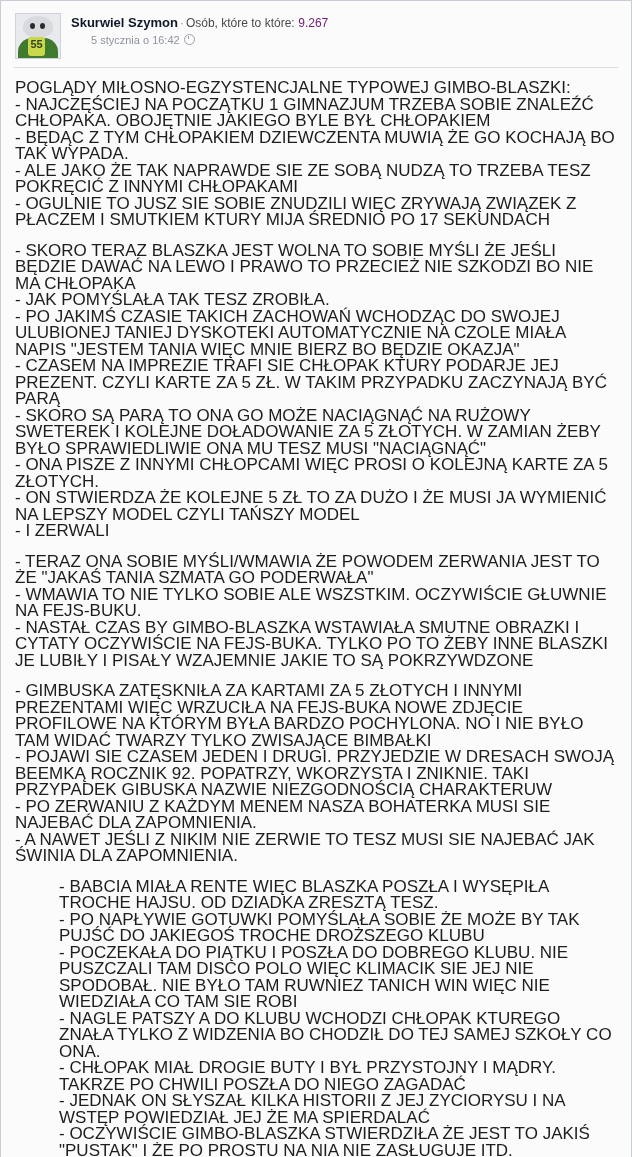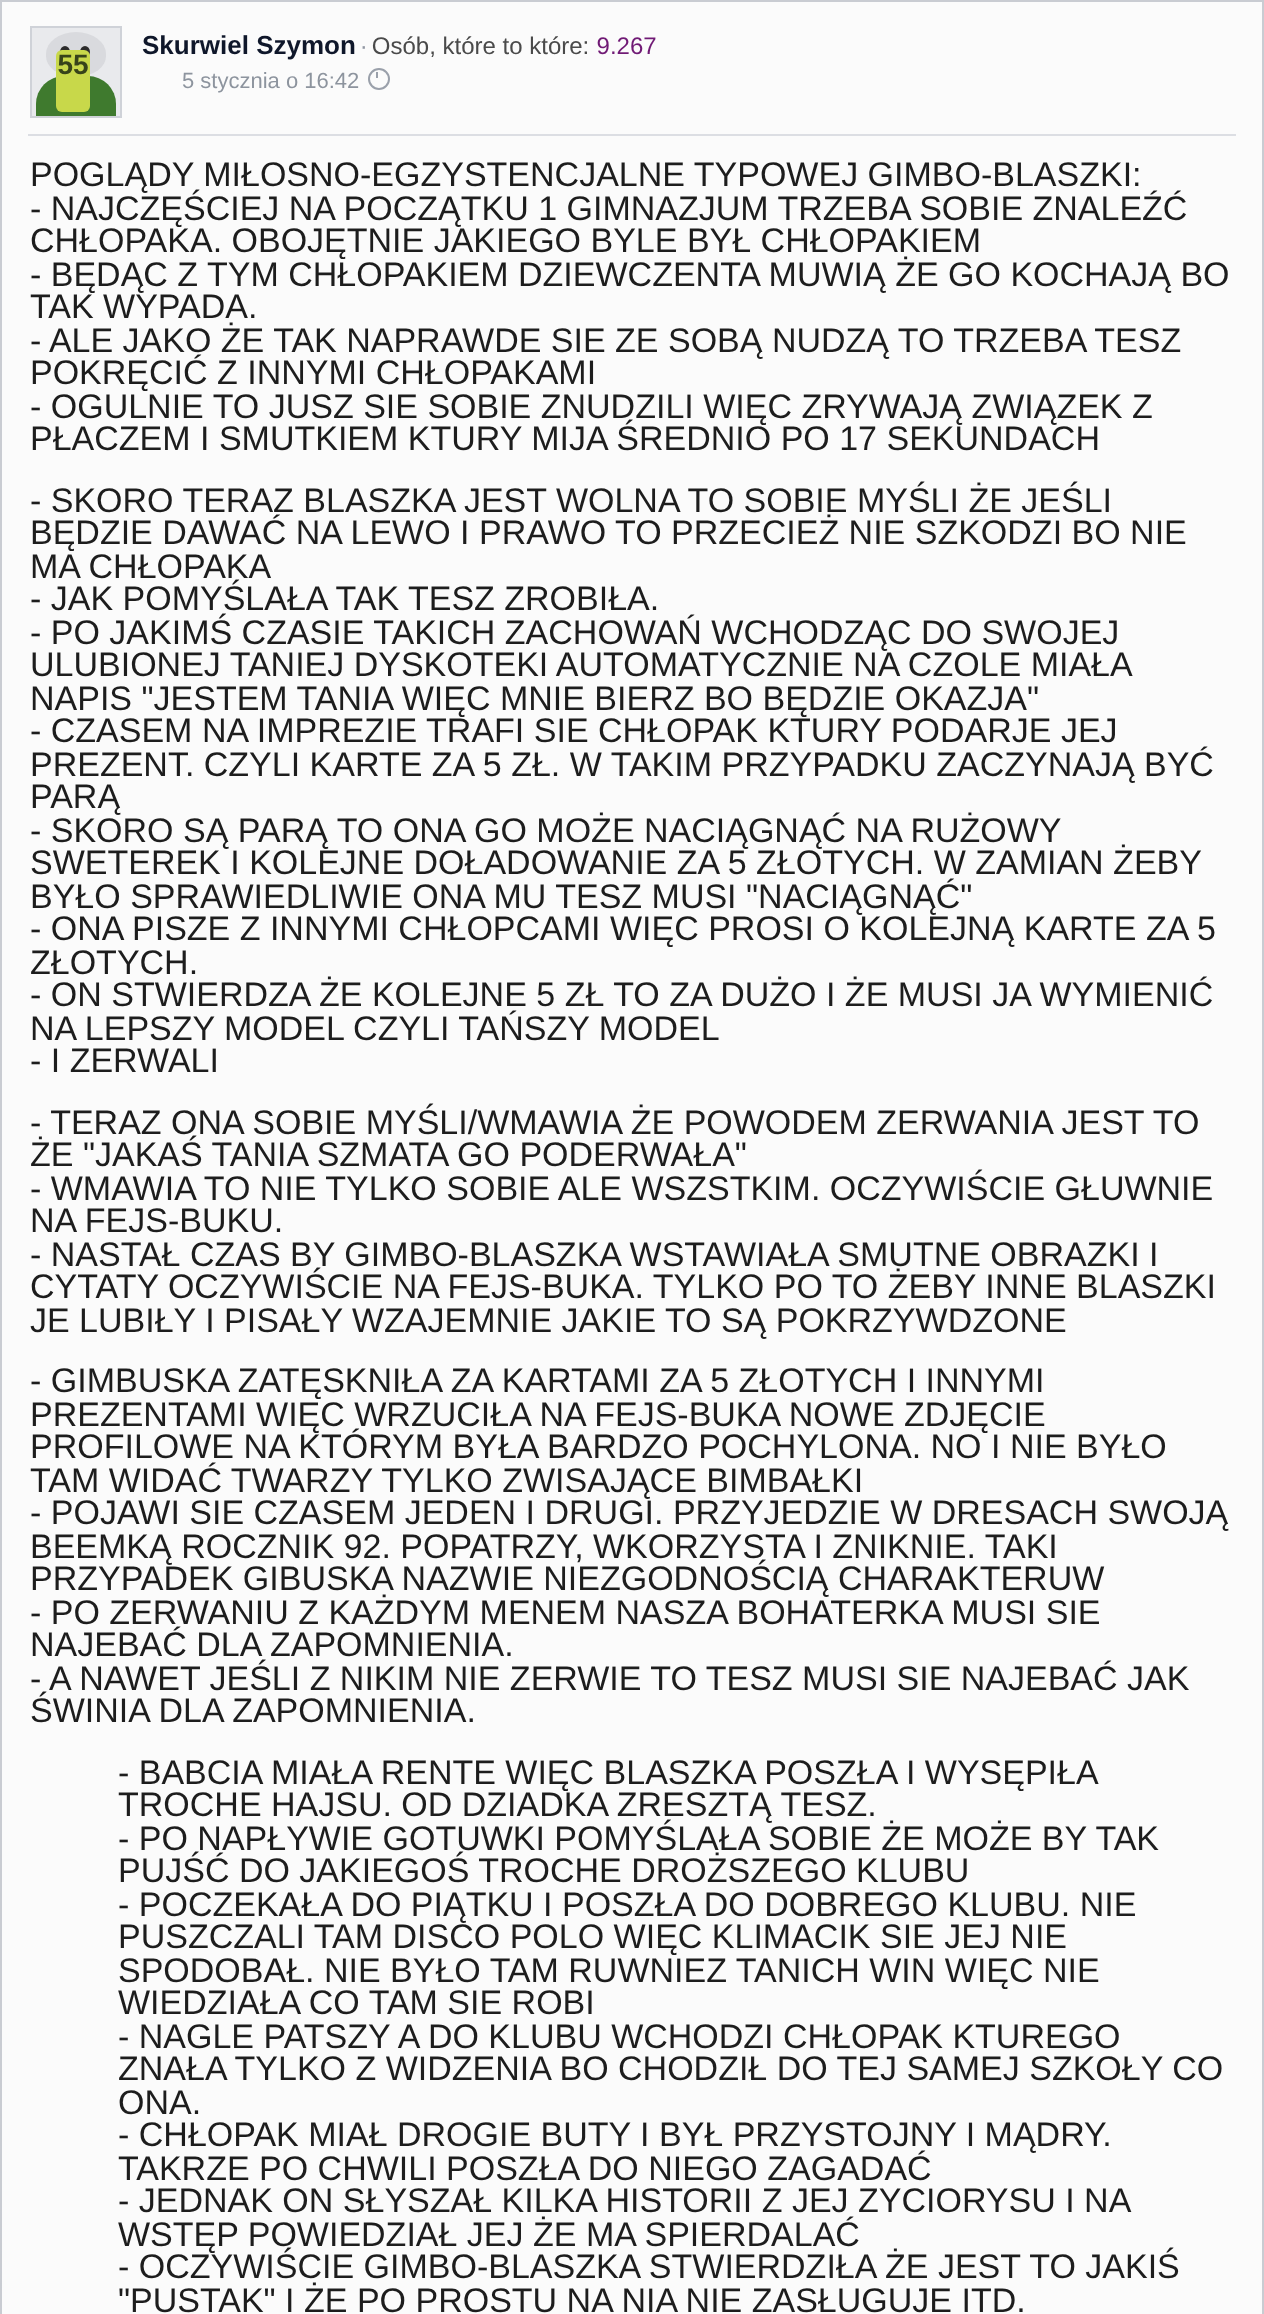--- a/index.html
+++ b/index.html
@@ -59,25 +59,25 @@
     width: 40px;
     height: 20px;
     background: #3f7a2e;
     border-radius: 14px 14px 0 0;
   }
   .avatar .badge {
     position: absolute;
     left: 12px;
     bottom: 2px;
     width: 17px;
-    height: 31px;
+    height: 19px;
     background: #c8d84a;
     border-radius: 3px;
     color: #37431a;
-    font-size: 14px;
+    font-size: 11px;
     line-height: 15px;
     text-align: center;
     font-weight: bold;
   }
   .header-text {
     flex: 1 1 auto;
     padding-top: 2px;
   }
   .line-1 {
     font-size: 13px;

